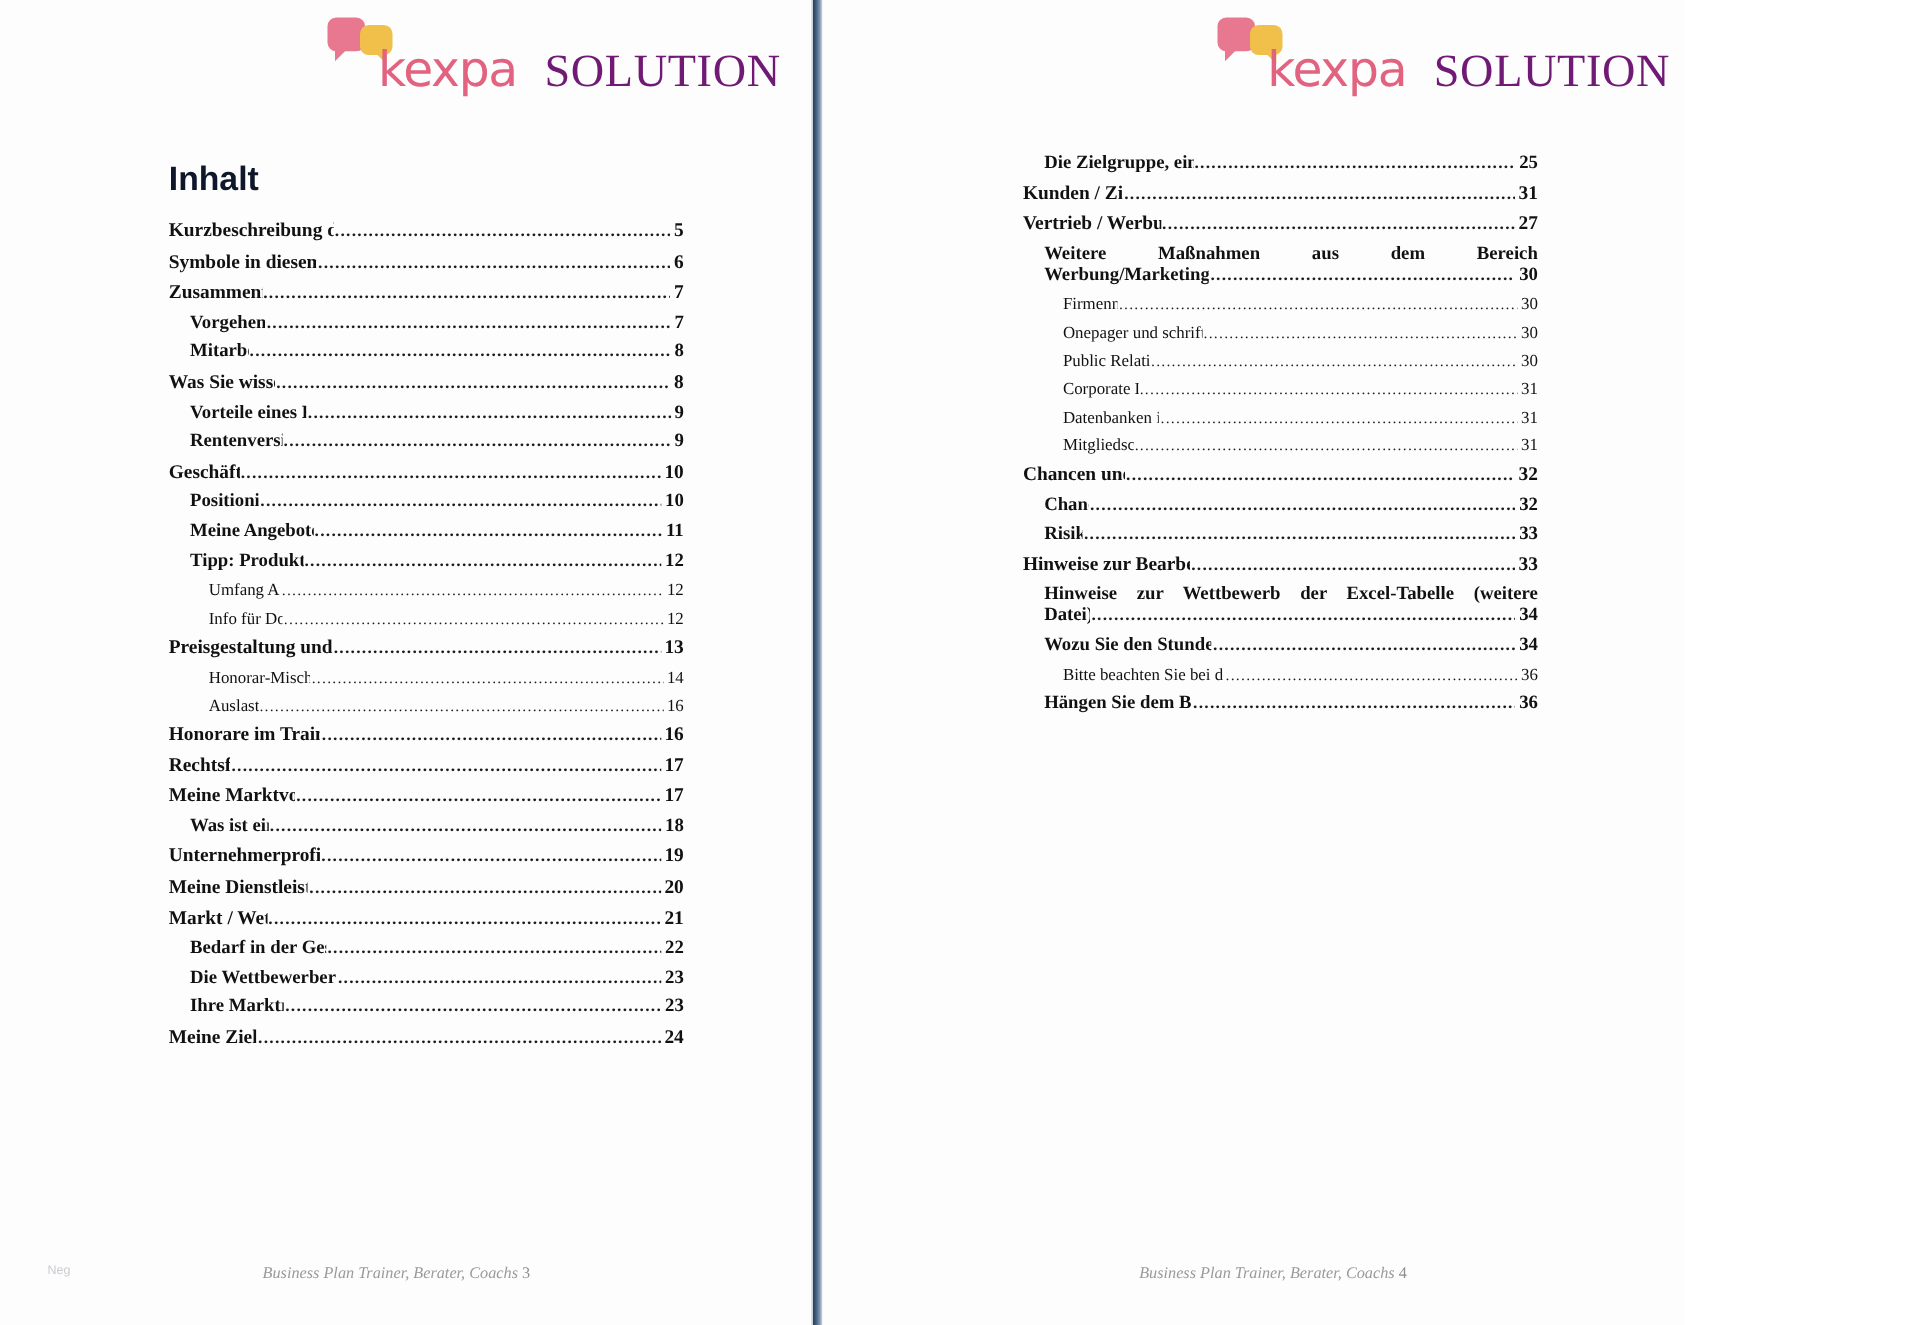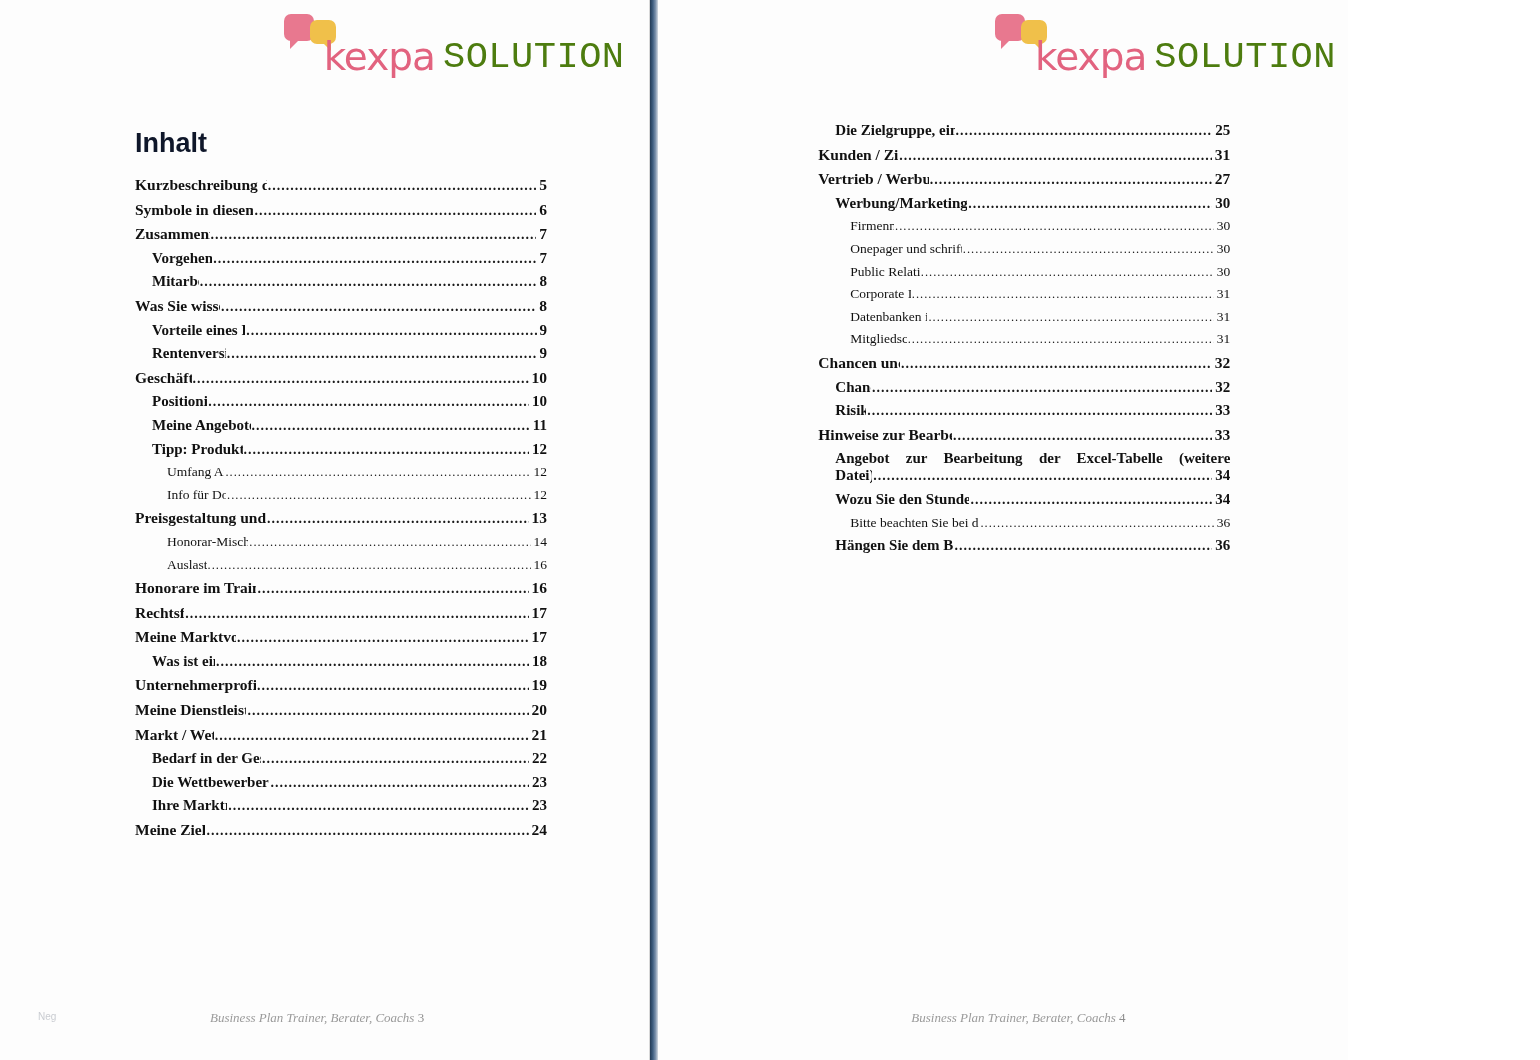--- a/index.html
+++ b/index.html
@@ -88,26 +88,26 @@
   .logo-kexpa {
     font-family: "DejaVu Sans", sans-serif;
     font-size: 39px;
     color: #e2637f;
     letter-spacing: -1px;
     line-height: 1;
     position: relative;
     z-index: 2;
   }
   .logo-solution {
-    font-family: Liberation Mono, monospace;
+    font-family: Liberation Serif, serif;
     font-size: 37px;
-    color: #4d7c0f;
+    color: #701a75;
     letter-spacing: 0.5px;
     line-height: 1;
-    margin-left: 8px;
+    margin-left: 22px;
   }
 
   
   .toc-title {
     font-family: "Liberation Sans", sans-serif;
     font-weight: bold;
     font-size: 27px;
     color: #0f172a;
     position: absolute;
     left: 135px;
@@ -405,20 +405,21 @@
           <span class="lbl">Kunden / Zielgruppe</span>
           <span class="dots">........................................................................................................................</span>
           <span class="pg">31</span>
         </div>
         <div class="entry lvl1">
           <span class="lbl">Vertrieb / Werbung / Marketing</span>
           <span class="dots">........................................................................................................................</span>
           <span class="pg">27</span>
         </div>
         <div class="entry two-line lvl2">
+          <div class="inner">Weitere    Maßnahmen    aus    dem    Bereich</div>
           <div class="line2">
             <span class="lbl">Werbung/Marketing im Einzelnen</span>
             <span class="dots">..........................................................................................</span>
             <span class="pg">30</span>
           </div>
         </div>
         <div class="entry lvl3">
           <span class="lbl">Firmenname</span>
           <span class="dots">........................................................................................................................</span>
           <span class="pg">30</span>
@@ -462,21 +463,21 @@
           <span class="lbl">Risiken</span>
           <span class="dots">........................................................................................................................</span>
           <span class="pg">33</span>
         </div>
         <div class="entry lvl1">
           <span class="lbl">Hinweise zur Bearbeitung der Word-Datei</span>
           <span class="dots">........................................................................................................................</span>
           <span class="pg">33</span>
         </div>
         <div class="entry two-line lvl2">
-          <div class="inner">Angebot zur Bearbeitung der Excel-Tabelle (weitere</div>
+          <div class="inner">Hinweise zur Wettbewerb der Excel-Tabelle (weitere</div>
           <div class="line2">
             <span class="lbl">Datei):</span>
             <span class="dots">..........................................................................................</span>
             <span class="pg">34</span>
           </div>
         </div>
         <div class="entry lvl2">
           <span class="lbl">Wozu Sie den Stundensatzkalkulator brauchen</span>
           <span class="dots">........................................................................................................................</span>
           <span class="pg">34</span>

